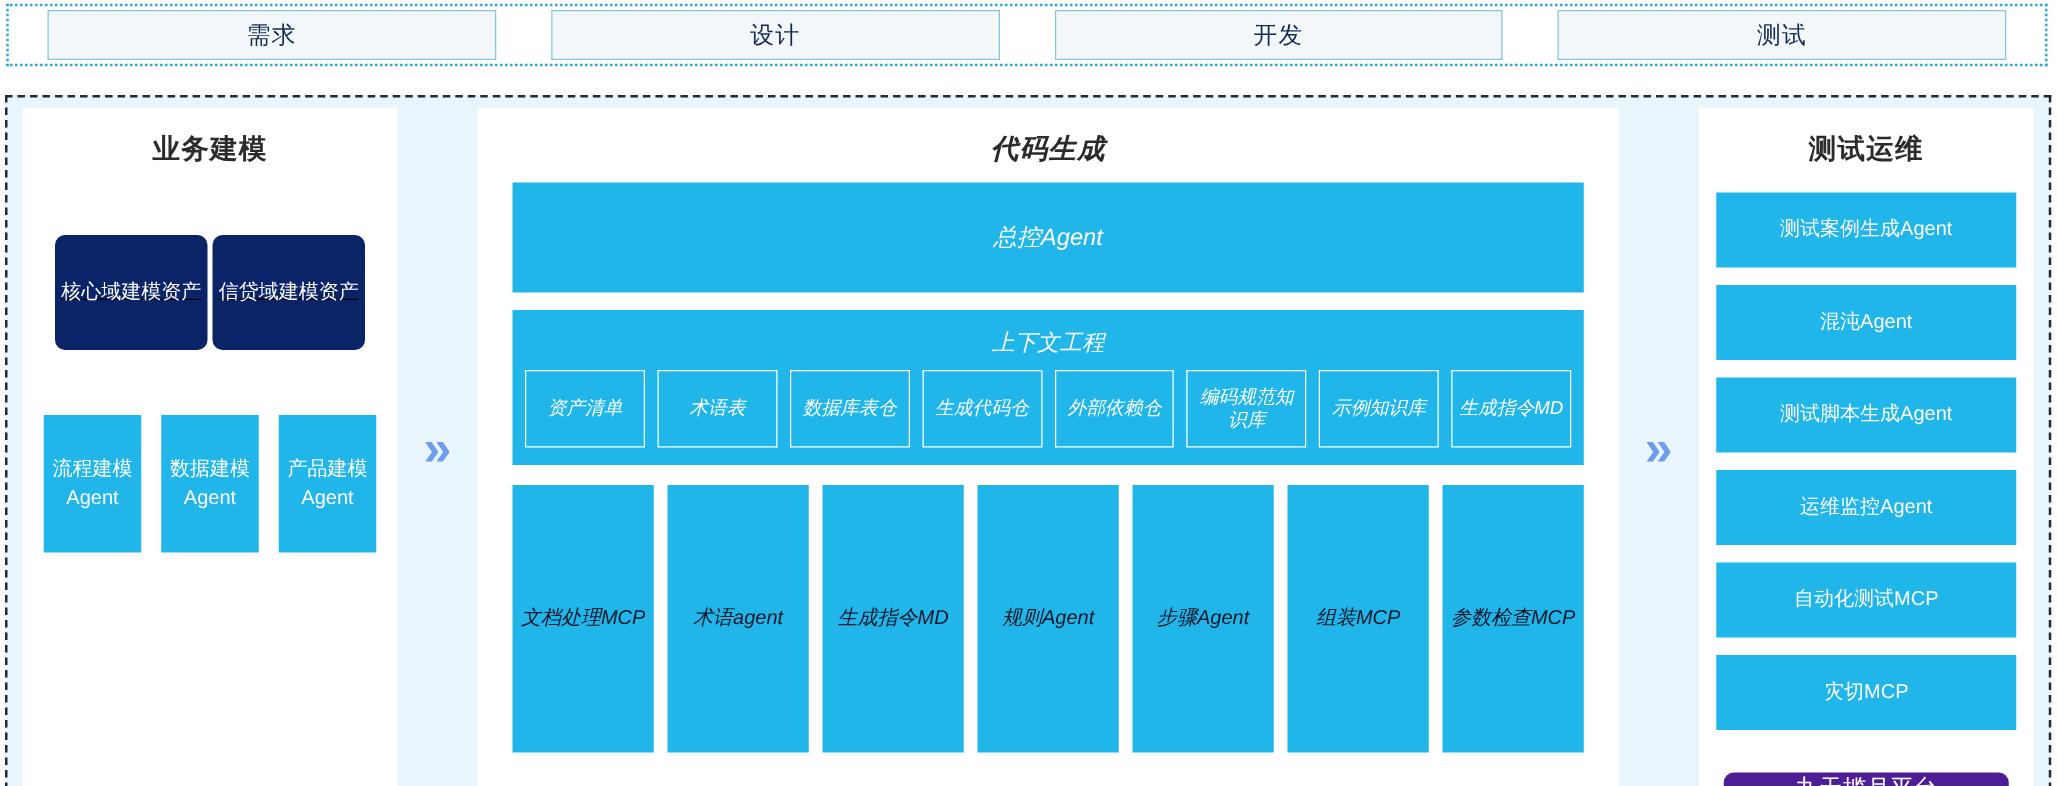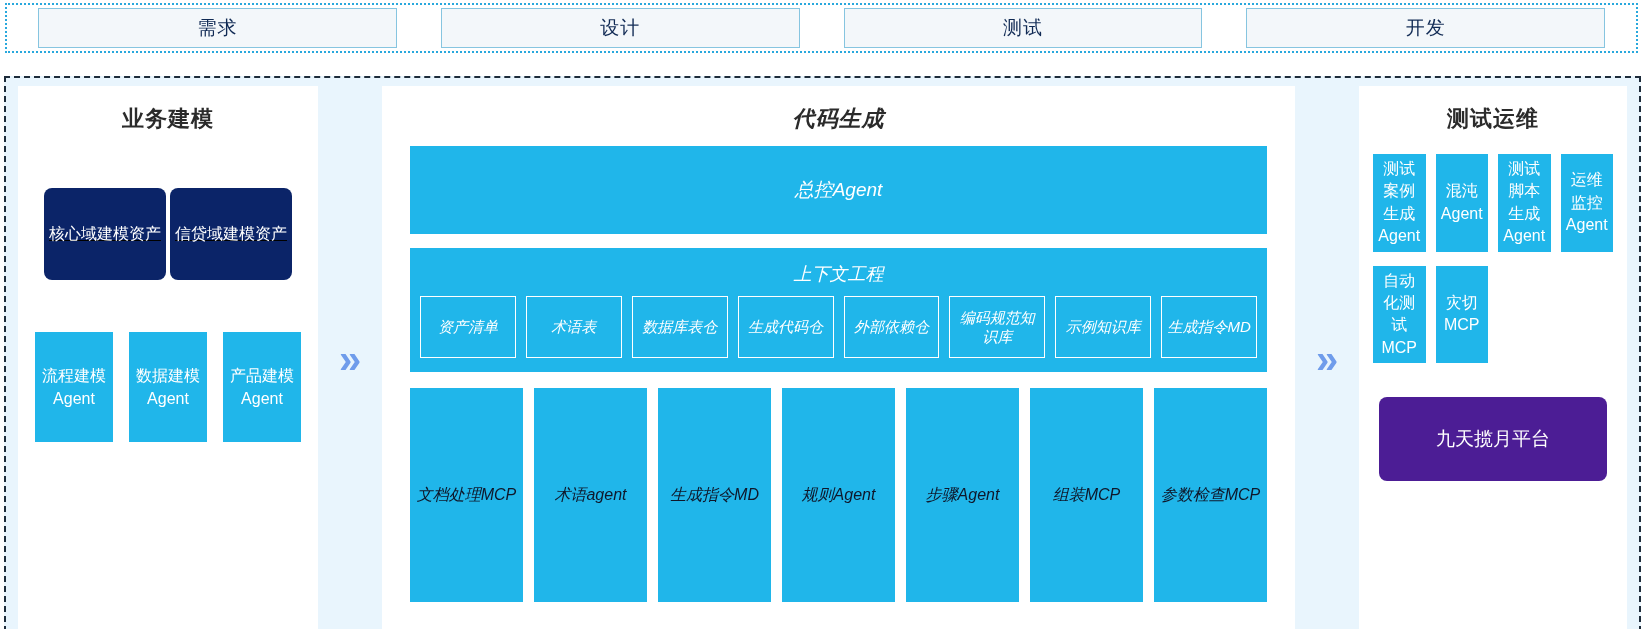--- a/index.html
+++ b/index.html
@@ -197,21 +197,21 @@
     justify-content: center;
     text-align: center;
     padding: 4px;
     box-sizing: border-box;
     margin-bottom: 16px;
   }
 
   
   .ops-grid {
     display: grid;
-    grid-template-columns: 1fr 1fr 1fr 1fr;
+    grid-template-columns: 1fr;
     gap: 14px 10px;
     margin-top: 14px;
   }
   .ops-card {
     background: #20b6ea;
     color: #ffffff;
     font-size: 16px;
     line-height: 1.4;
     min-height: 60px;
     display: flex;
@@ -238,24 +238,24 @@
 <body>
 
 <div class="phase-strip">
   <div class="phase-box">
     <span>需求</span>
   </div>
   <div class="phase-box">
     <span>设计</span>
   </div>
   <div class="phase-box">
+    <span>开发</span>
+  </div>
+  <div class="phase-box">
     <span>测试</span>
-  </div>
-  <div class="phase-box">
-    <span>开发</span>
   </div>
 </div>
 
 <div class="main-area">
 
   <div class="panel panel-left">
     <div class="panel-title">业务建模</div>
 
     <div class="asset-row">
       <div class="asset-card">

